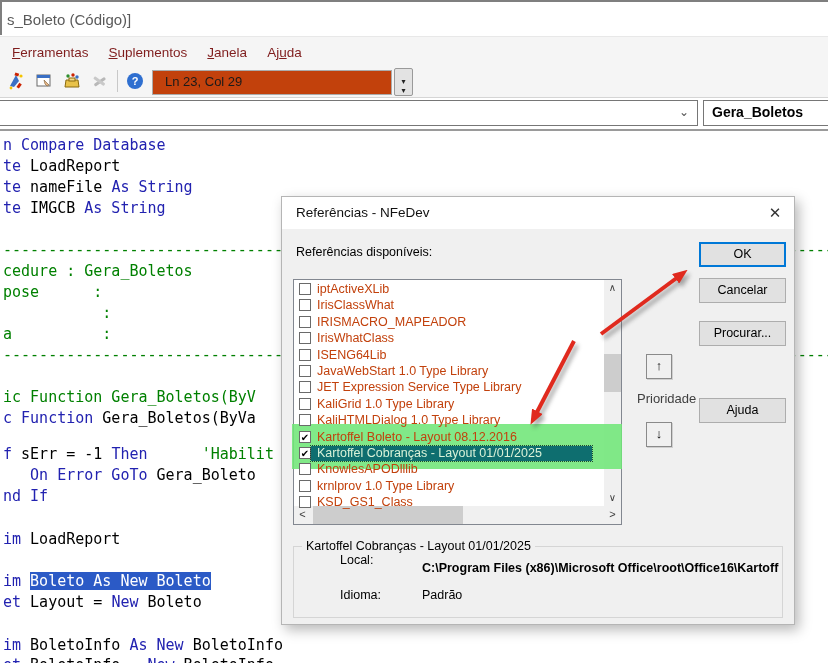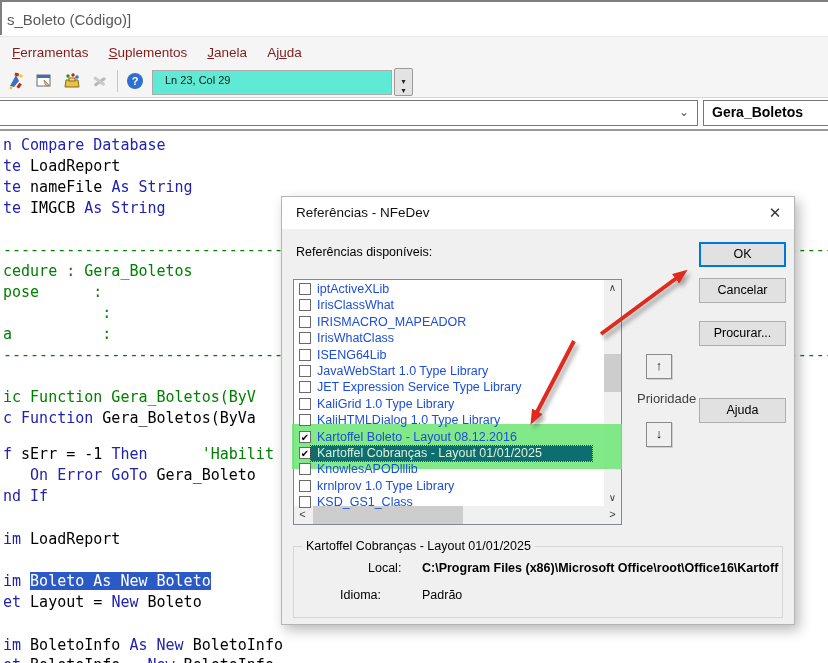--- a/index.html
+++ b/index.html
@@ -12,22 +12,22 @@
   .top-edge { left:0; top:0; width:828px; height:2px; background:#7f7f7f; }
   .left-edge { left:0; top:0; width:2px; height:35px; background:#7f7f7f; }
   .win-title { left:7px; top:11px; font-size:15px; color:#5a5a5a; white-space:nowrap; }
   .band { left:0; top:36px; width:828px; height:61px; background:#f5f5f5; border-top:1px solid #e8e8e8; }
   .menu-bar { left:2px; top:42px; height:22px; display:flex; gap:0; }
   .mitem { font-size:13.5px; color:#7f1d1d; padding:3px 10px; white-space:nowrap; }
   .mitem .key { text-decoration:underline; }
   .toolbar { left:2px; top:66px; height:30px; display:flex; align-items:center; }
   .tbtn { width:28px; height:26px; display:flex; align-items:center; justify-content:center; }
   .tsep { width:1px; height:22px; background:#c8c8c8; margin:0 3px; }
-  .lncol { left:152px; top:70px; width:240px; height:25px; background:#5eead4;
-    border:1px solid #ababab; font-size:11px; color:#1a1a1a; padding:3px 0 0 12px; }
+  .lncol { left:152px; top:70px; width:240px; height:25px; background:#c2410c;
+    border:1px solid #ababab; font-size:13px; color:#1a1a1a; padding:3px 0 0 12px; }
   .splitctl { left:394px; top:68px; width:19px; height:28px; background:#e3e3e3;
     border:1px solid #9a9a9a; border-radius:2px; text-align:center; line-height:9px;
     font-size:8px; color:#222; padding-top:8px; }
   .combo-row { left:0; top:97px; width:828px; height:32px; background:#fff; border-top:1px solid #d5d5d5; }
   .combo { background:#fff; border:1px solid #767676; height:26px; }
   .combo-obj { left:-8px; top:100px; width:706px; }
   .combo-chev { right:8px; top:4px; position:absolute; font-size:12px; color:#555; }
   .combo-proc { left:703px; top:100px; width:133px; font-size:14px; font-weight:700;
     color:#000; padding:3px 0 0 8px; white-space:nowrap; }
   .code-topline { left:0; top:129px; width:828px; height:2px; background:#9a9a9a; }
@@ -45,21 +45,21 @@
   .dlg-titlebar { position:absolute; left:0; top:0; width:100%; height:32px; background:#fff; }
   .dlg-title { position:absolute; left:14px; top:8px; font-size:13.5px; color:#111; }
   .dlg-close { position:absolute; left:482px; top:6px; width:22px; height:20px; text-align:center;
     font-size:15px; color:#333; line-height:20px; }
   .dlg-label { position:absolute; left:14px; top:48px; font-size:12.5px; color:#000; }
   #listbox { position:absolute; left:11px; top:82px; width:329px; height:246px; background:#fff;
     border:1px solid #828790; }
   .lrow { position:absolute; left:2px; height:16px; width:306px; z-index:3; }
   .cb { position:absolute; left:3px; top:1px; width:12px; height:12px; background:#fff;
     border:1px solid #6a6a6a; font-size:10px; line-height:11px; text-align:center; color:#000; }
-  .llabel { position:absolute; left:21px; top:0; font-size:12.5px; color:#1d4ed8; white-space:nowrap; }
+  .llabel { position:absolute; left:21px; top:0; font-size:12.5px; color:#c2410c; white-space:nowrap; }
   .llabel.sel { left:15px; width:281px; padding:0 0 1px 6px; background:#0e6e6f; color:#d9f2d8;
     outline:1px dotted #243; overflow:hidden; }
   .vsb { position:absolute; right:0; top:0; width:17px; height:227px; background:#f0f0f0; }
   .vsb .arr { position:absolute; left:0; width:17px; height:17px; text-align:center;
     font-size:10px; color:#404040; line-height:16px; }
   .vsb .thumb { position:absolute; left:0; top:74px; width:17px; height:38px; background:#cdcdcd; }
   .hsb { position:absolute; left:0; bottom:0; width:327px; height:18px; background:#f0f0f0; }
   .hsb .arr { position:absolute; top:0; width:17px; height:18px; text-align:center;
     font-size:11px; color:#404040; line-height:17px; }
   .hsb .thumb { position:absolute; left:19px; top:0; width:150px; height:18px; background:#cdcdcd; }
@@ -254,21 +254,21 @@
     <div class="btn default" style="top:45px;">OK</div>
     <div class="btn" style="top:81px;">Cancelar</div>
     <div class="btn" style="top:124px;">Procurar...</div>
     <div class="pbtn" style="top:157px;">↑</div>
     <div class="prio">Prioridade</div>
     <div class="pbtn" style="top:225px;">↓</div>
     <div class="btn" style="top:201px;">Ajuda</div>
 
     <div id="groupbox">
       <span class="gb-legend">Kartoffel Cobranças - Layout 01/01/2025</span>
-      <span class="gb-lbl" style="top:14px;margin-left:28px;">Local:</span>
+      <span class="gb-lbl" style="top:6px;">Local:</span>
       <span class="gb-val" style="top:14px;font-weight:bold;">C:\Program Files (x86)\Microsoft Office\root\Office16\Kartoff</span>
       <span class="gb-lbl" style="top:41px;">Idioma:</span>
       <span class="gb-val" style="top:41px;">Padrão</span>
     </div>
   </div>
 
   <svg class="abs" id="arrows" viewBox="0 0 828 663">
     <defs>
       <marker id="ah" viewBox="0 0 10 8" markerWidth="15" markerHeight="12" refX="2" refY="4" orient="auto" markerUnits="userSpaceOnUse">
         <path d="M0,0 L10,4 L0,8 Z" fill="#e02a1e"></path>

